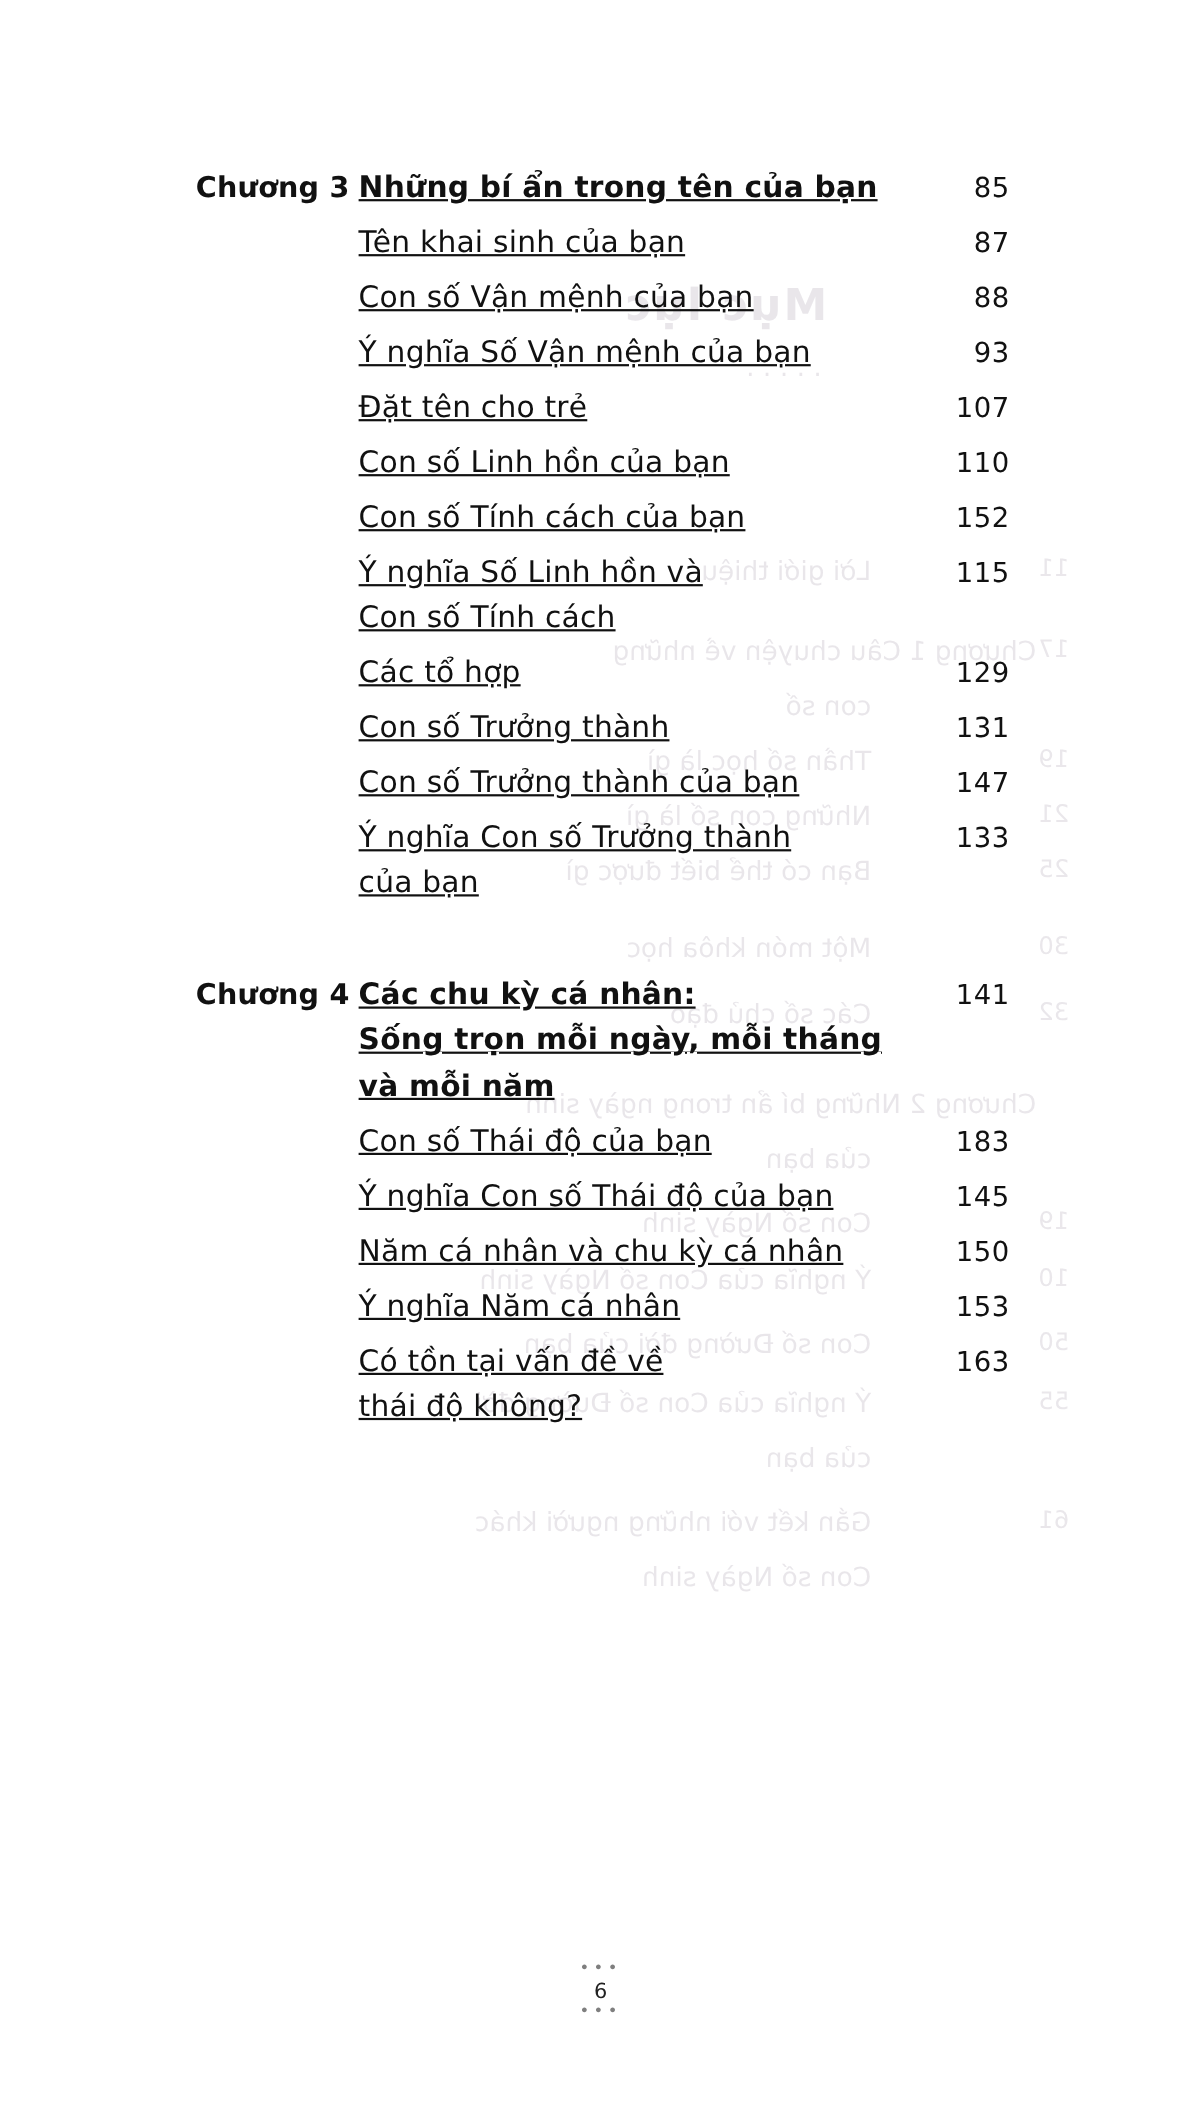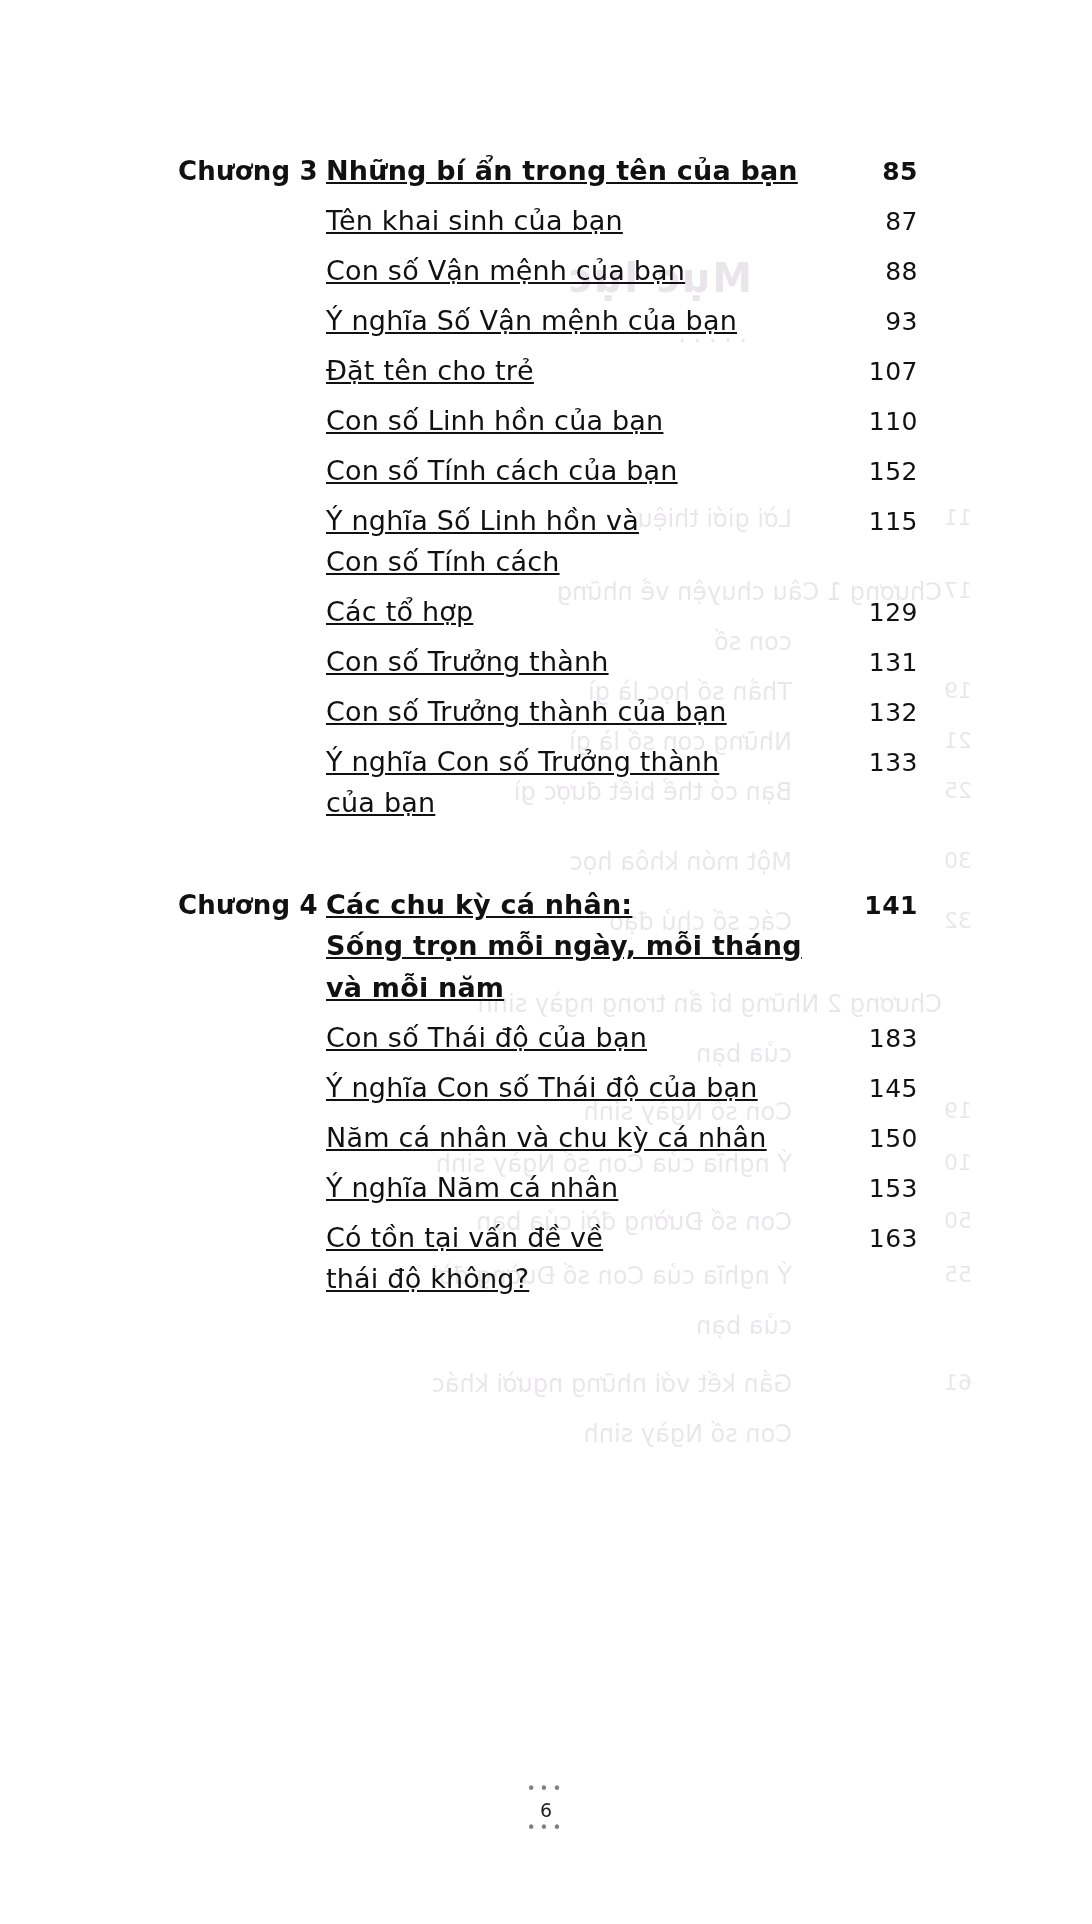--- a/index.html
+++ b/index.html
@@ -80,21 +80,21 @@
     font-weight: bold;
   }
   .entry-page {
     flex: 0 0 70px;
     text-align: right;
     font-size: 25px;
     letter-spacing: 0.5px;
     white-space: nowrap;
   }
   .entry.chapter .entry-page {
-    font-weight: bold;
+    font-weight: normal;
   }
   .gap-big { height: 52px; }
 
   .folio {
     position: absolute;
     left: 0;
     right: 0;
     top: 1782px;
     text-align: center;
     font-size: 19px;
@@ -222,21 +222,21 @@
         <div class="entry-body">
           <div class="entry-title">Con số Trưởng thành</div>
         </div>
         <div class="entry-page">131</div>
       </div>
       <div class="entry">
         <div class="chapter-label"></div>
         <div class="entry-body">
           <div class="entry-title">Con số Trưởng thành của bạn</div>
         </div>
-        <div class="entry-page">132</div>
+        <div class="entry-page">147</div>
       </div>
       <div class="entry">
         <div class="chapter-label"></div>
         <div class="entry-body">
           <div class="entry-title">Ý nghĩa Con số Trưởng thành<br>của bạn</div>
         </div>
         <div class="entry-page">133</div>
       </div>
       <div class="gap-big"></div>
       <div class="entry chapter">

